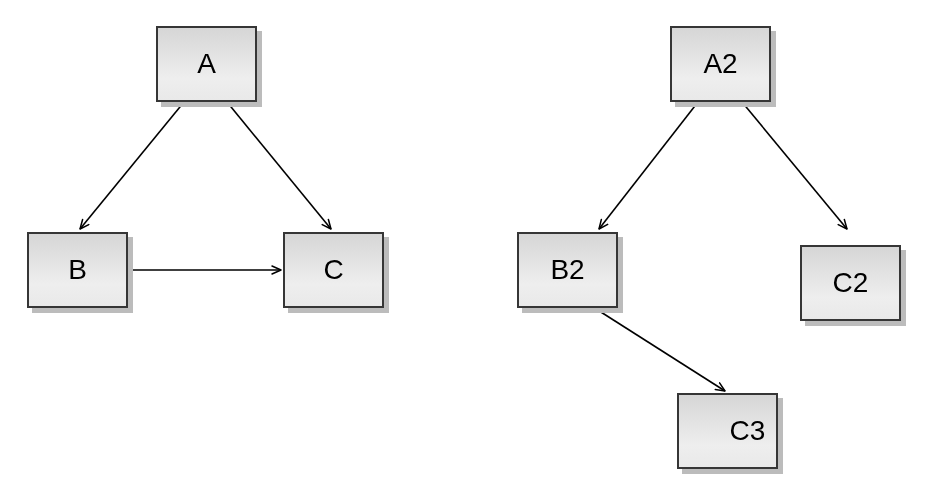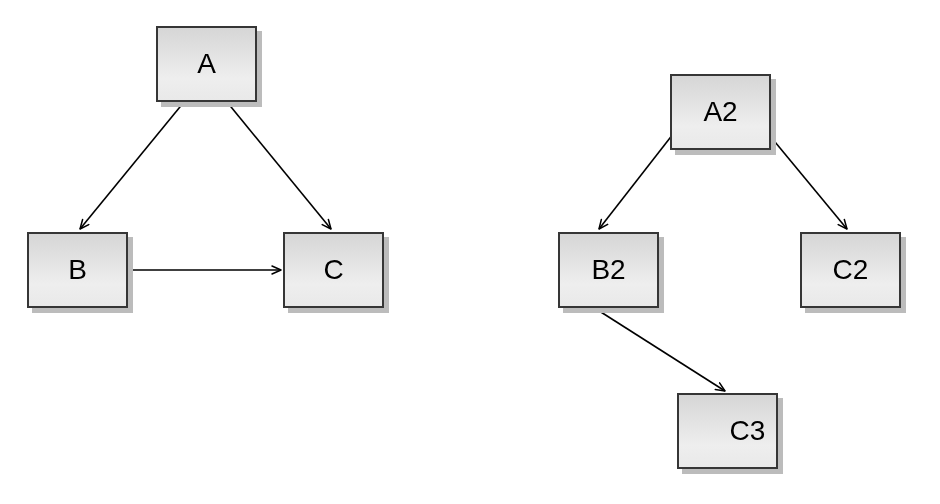--- a/index.html
+++ b/index.html
@@ -38,23 +38,23 @@
     user-select: none;
   }
   .node .node-label {
     line-height: 1;
   }
   
   .node-a  { left: 156px; top: 26px;  }
   .node-b  { left: 27px;  top: 232px; }
   .node-c  { left: 283px; top: 232px; }
   
-  .node-a2 { left: 670px; top: 26px; margin-top: 48px;  }
-  .node-b2 { left: 558px; top: 232px; }
-  .node-c2 { left: 800px; top: 232px; }
+  .node-a2 { left: 670px; top: 26px;  }
+  .node-b2 { left: 517px; top: 232px; }
+  .node-c2 { left: 800px; top: 245px; }
   .node-c3 { left: 677px; top: 393px; padding-left: 40px; }
 </style>
 </head>
 <body>
 
 <div class="canvas">
 
   <svg class="edges-layer" width="940" height="504" viewBox="0 0 940 504" xmlns="http://www.w3.org/2000/svg">
     <defs>
       <marker id="arrow-open" markerUnits="userSpaceOnUse" markerWidth="14" markerHeight="12" refX="10" refY="5" orient="auto">

